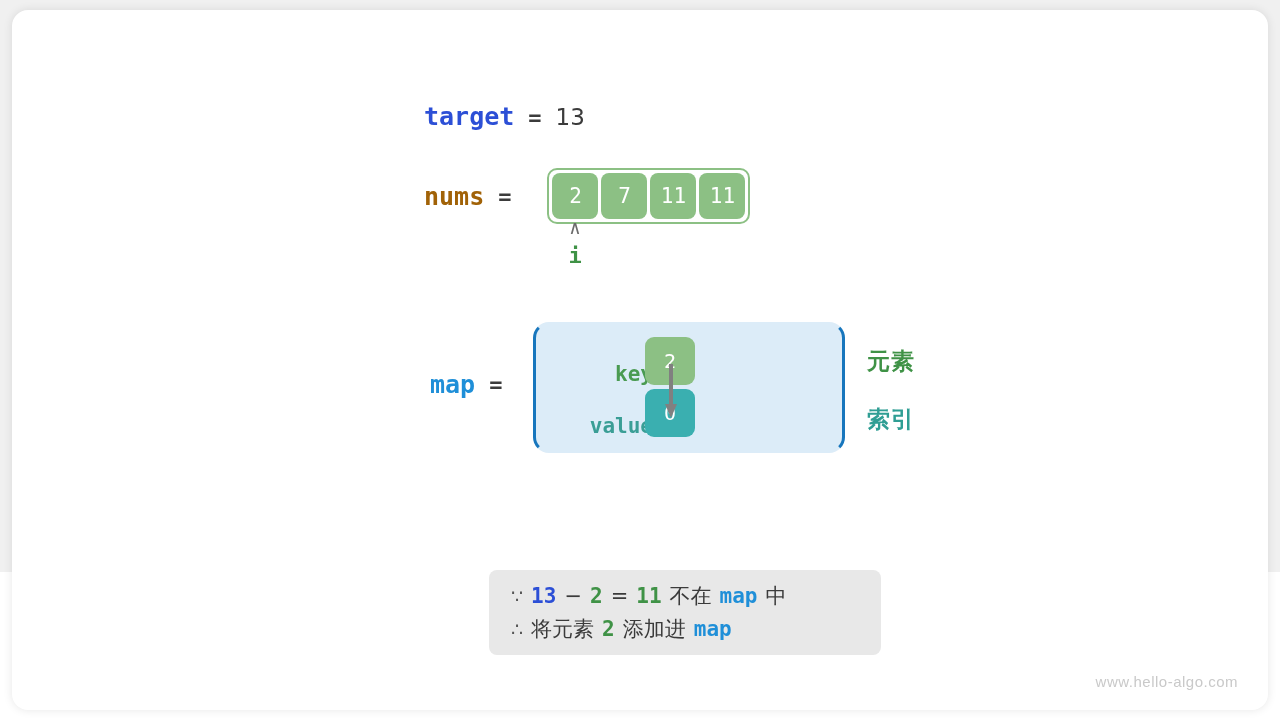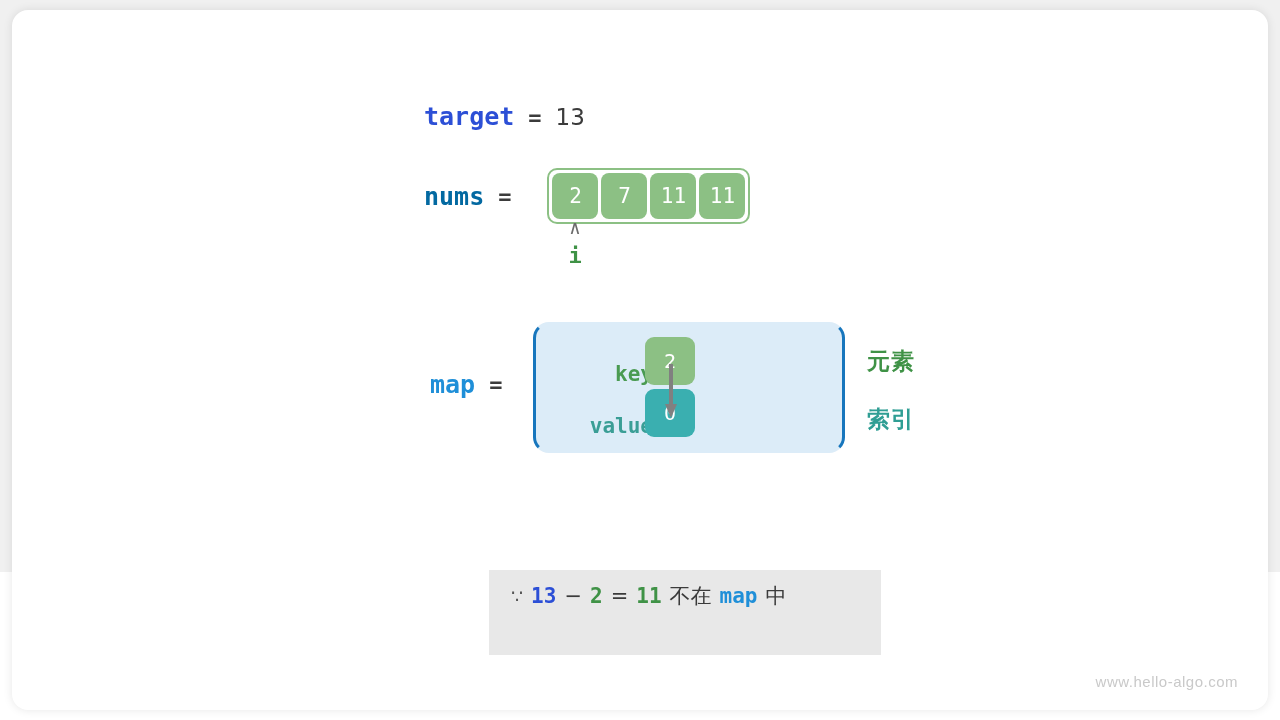--- a/index.html
+++ b/index.html
@@ -37,21 +37,21 @@
   
   .mono {
     font-family: "DejaVu Sans Mono", "Liberation Mono", monospace;
     font-weight: bold;
   }
   .sans {
     font-family: "DejaVu Sans", "Liberation Sans", sans-serif;
   }
 
   .var-target { color: #2c4fd6; }
-  .var-nums   { color: #0369a1; }
+  .var-nums   { color: #a16207; }
   .var-map    { color: #1f8fd8; }
   .eq         { color: #3b3b3b; }
   .plain      { color: #3b3b3b; }
   .num-green  { color: #3f9246; }
   .num-blue   { color: #2c4fd6; }
   .lbl-elem   { color: #3f9246; }
   .lbl-index  { color: #2f9e94; text-align: center; }
   .key-lbl    { color: #4a9b52; }
   .value-lbl  { color: #3a9e96; }
 
@@ -227,21 +227,21 @@
     font-size: 21px;
   }
 
   .note-box {
     position: absolute;
     left: 477px;
     top: 560px;
     width: 392px;
     height: 85px;
     background: #e8e8e8;
-    border-radius: 0;
+    border-radius: 8px;
     box-sizing: border-box;
     padding: 10px 22px;
   }
   .note-line {
     font-family: "DejaVu Sans", "Liberation Sans", sans-serif;
     font-size: 21px;
     color: #3b3b3b;
     line-height: 33px;
     white-space: nowrap;
   }
@@ -313,17 +313,20 @@
     <div class="side-labels">
       <div class="lbl-elem">元素</div>
       <div class="lbl-index">索引</div>
     </div>
 
 
     <div class="note-box">
       <div class="note-line">
         <span class="sym">∵</span><span class="sp"></span><span class="code num-blue">13</span><span class="sp"></span><span class="plain">−</span><span class="sp"></span><span class="code num-green">2</span><span class="sp"></span><span class="plain">=</span><span class="sp"></span><span class="code num-green">11</span><span class="sp"></span><span>不在</span><span class="sp"></span><span class="code var-map">map</span><span class="sp"></span><span>中</span>
       </div>
+      <div class="note-line">
+        <span class="sym">∴</span><span class="sp"></span><span>将元素</span><span class="sp"></span><span class="code num-green">2</span><span class="sp"></span><span>添加进</span><span class="sp"></span><span class="code var-map">map</span>
+      </div>
     </div>
 
     <div class="watermark">www.hello-algo.com</div>
   </div>
 </div>
 
 </body></html>

